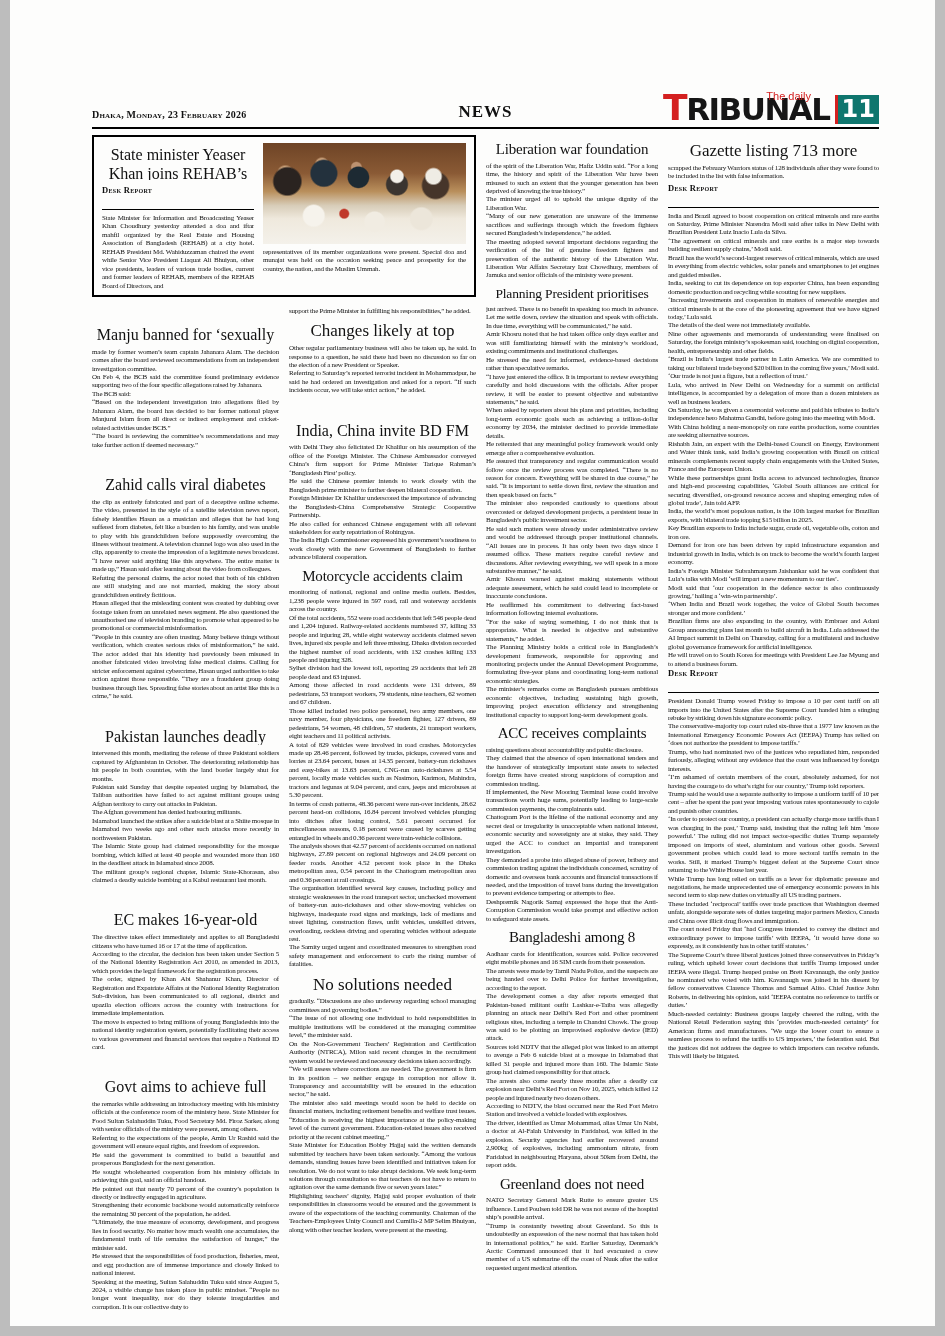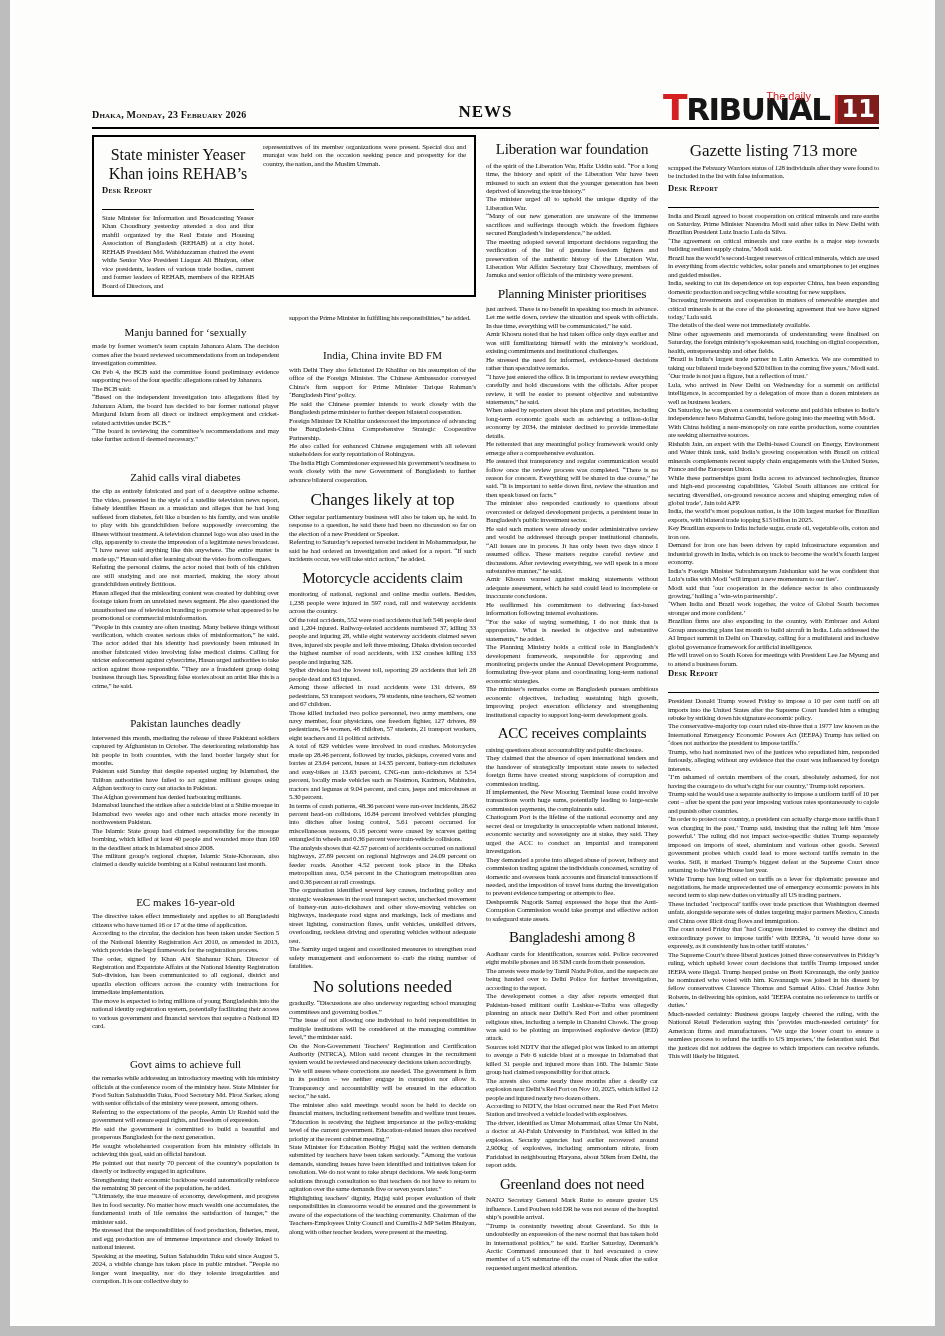--- a/index.html
+++ b/index.html
@@ -10,51 +10,51 @@
            padding:84px 56px 0 82px; }
 
   
   .hdr { display:flex; align-items:flex-end; height:40px; }
   .hdr-date { flex:1; font-variant:small-caps; font-weight:bold; font-size:10px; letter-spacing:.2px; padding-bottom:4px; }
   .hdr-section { flex:1; text-align:center; font-weight:bold; font-size:17px; letter-spacing:1px; padding-bottom:2px; }
   .hdr-mast { flex:1; display:flex; justify-content:flex-end; align-items:flex-end; position:relative; }
   .mast-tag { position:absolute; top:-3px; right:68px; color:#d42020; font-size:11px; font-family:Liberation Sans, sans-serif; }
   .mast-logo { font-family:"DejaVu Sans",sans-serif; font-weight:800; font-size:31px; line-height:30px; letter-spacing:-1.5px; color:#161616; }
   .mast-logo .t { color:#d42020; font-size:36px; }
-  .mast-pageno { display:inline-block; margin-left:5px; background:#7f1d1d; border-left:3px solid #d42020; color:#fff;
+  .mast-pageno { display:inline-block; margin-left:5px; background:#0f766e; border-left:3px solid #d42020; color:#fff;
                  font-family:"DejaVu Sans",sans-serif; font-weight:800; font-size:24px; line-height:29px; padding:0 4px; }
   .hdr-rule { border-top:2px solid #000; margin-top:3px; margin-bottom:6px; }
 
   
   .content { display:flex; gap:10px; height:1208px; overflow:hidden; }
   .colwrapL { width:384px; flex:none; }
   .twocols { display:flex; gap:10px; height:1030px; overflow:hidden; }
   .col { flex:none; overflow:hidden; }
   .c1,.c2 { width:187px; }
   .c3 { width:172px; }
   .c4 { width:211px; }
 
   
   .head { text-align:center; line-height:1.04; font-weight:400; white-space:nowrap; overflow:hidden; margin:7px 0 4px; }
   .head.wrap { white-space:normal; }
-  .h16 { font-size:11px;margin-top:28px; }
+  .h16 { font-size:16px;margin-top:28px; }
   .h15 { font-size:15px; letter-spacing:-.2px; }
   .h14 { font-size:13.5px; letter-spacing:-.2px; }
   .h17 { font-size:17px; }
   .h19 { font-size:18.5px; line-height:1.25; margin:8px 6px 4px; }
   .byline { font-variant:small-caps; font-weight:bold; font-size:8.5px; letter-spacing:.3px;
             border-bottom:1.3px solid #000; padding-bottom:14px; margin-bottom:4px; }
   .body { font-size:7px; line-height:8.45px; text-align:justify; white-space:pre-line; letter-spacing:-.18px; word-spacing:-.2px; }
-  .tail { margin-top:15px; }
+  .tail { margin-top:8px; }
 
   
   .boxed { border:2px solid #000; padding:6px 8px 5px; height:162px; overflow:hidden; display:flex; gap:9px; margin-bottom:2px; }
   .boxed-left { width:152px; flex:none; display:flex; flex-direction:column; }
   .boxed-left .head { font-size:16px; white-space:normal; margin:2px 0 5px; line-height:1.2; }
-  .boxed-right { flex:1; display:flex; flex-direction:row; }
+  .boxed-right { flex:1; display:flex; flex-direction:column; }
   .photo { height:101px; margin-bottom:4px; position:relative; overflow:hidden;
     background:
       radial-gradient(circle at 12% 38%, #2a2320 0 7%, transparent 8%),
       radial-gradient(circle at 11% 30%, #caa27b 0 3.5%, transparent 4.5%),
       radial-gradient(circle at 30% 30%, #23313d 0 8%, transparent 9%),
       radial-gradient(circle at 29% 21%, #c49a74 0 3.5%, transparent 4.5%),
       radial-gradient(circle at 47% 34%, #1d2a33 0 8%, transparent 9%),
       radial-gradient(circle at 46% 24%, #bd9270 0 3.5%, transparent 4.5%),
       radial-gradient(circle at 66% 33%, #f2efe9 0 4%, transparent 5%),
       radial-gradient(circle at 66% 41%, #3a3430 0 7%, transparent 8%),
@@ -146,31 +146,31 @@
 Strengthening their economic backbone would automatically reinforce the remaining 30 percent of the population, he added.
 “Ultimately, the true measure of economy, development, and progress lies in food security. No matter how much wealth one accumulates, the fundamental truth of life remains the satisfaction of hunger,” the minister said.
 He stressed that the responsibilities of food production, fisheries, meat, and egg production are of immense importance and closely linked to national interest.
 Speaking at the meeting, Sultan Salahuddin Tuku said since August 5, 2024, a visible change has taken place in public mindset. “People no longer want inequality, nor do they tolerate irregularities and corruption. It is our collective duty to</div>
             </article>
           </div>
 
           <div class="col c2">
             <div class="body tail">support the Prime Minister in fulfilling his responsibilities,” he added.</div>
             <article>
+              <div class="head h17">Changes likely at top</div>
+              <div class="body">Other regular parliamentary business will also be taken up, he said. In response to a question, he said there had been no discussion so far on the election of a new President or Speaker.
+Referring to Saturday’s reported terrorist incident in Mohammadpur, he said he had ordered an investigation and asked for a report. “If such incidents occur, we will take strict action,” he added.</div>
+            </article>
+            <article>
               <div class="head h16">India, China invite BD FM</div>
               <div class="body">with Delhi They also felicitated Dr Khalilur on his assumption of the office of the Foreign Minister. The Chinese Ambassador conveyed China’s firm support for Prime Minister Tarique Rahman’s ‘Bangladesh First’ policy.
 He said the Chinese premier intends to work closely with the Bangladesh prime minister to further deepen bilateral cooperation.
 Foreign Minister Dr Khalilur underscored the importance of advancing the Bangladesh-China Comprehensive Strategic Cooperative Partnership.
 He also called for enhanced Chinese engagement with all relevant stakeholders for early repatriation of Rohingyas.
 The India High Commissioner expressed his government’s readiness to work closely with the new Government of Bangladesh to further advance bilateral cooperation.</div>
-            </article>
-            <article>
-              <div class="head h17">Changes likely at top</div>
-              <div class="body">Other regular parliamentary business will also be taken up, he said. In response to a question, he said there had been no discussion so far on the election of a new President or Speaker.
-Referring to Saturday’s reported terrorist incident in Mohammadpur, he said he had ordered an investigation and asked for a report. “If such incidents occur, we will take strict action,” he added.</div>
             </article>
             <article>
               <div class="head h15">Motorcycle accidents claim</div>
               <div class="body">monitoring of national, regional and online media outlets. Besides, 1,238 people were injured in 597 road, rail and waterway accidents across the country.
 Of the total accidents, 552 were road accidents that left 546 people dead and 1,204 injured. Railway-related accidents numbered 37, killing 33 people and injuring 28, while eight waterway accidents claimed seven lives, injured six people and left three missing. Dhaka division recorded the highest number of road accidents, with 132 crashes killing 133 people and injuring 328.
 Sylhet division had the lowest toll, reporting 29 accidents that left 28 people dead and 63 injured.
 Among those affected in road accidents were 131 drivers, 89 pedestrians, 53 transport workers, 79 students, nine teachers, 62 women and 67 children.
 Those killed included two police personnel, two army members, one navy member, four physicians, one freedom fighter, 127 drivers, 89 pedestrians, 54 women, 48 children, 57 students, 21 transport workers, eight teachers and 11 political activists.
 A total of 829 vehicles were involved in road crashes. Motorcycles made up 28.46 percent, followed by trucks, pickups, covered vans and lorries at 23.64 percent, buses at 14.35 percent, battery-run rickshaws and easy-bikes at 13.63 percent, CNG-run auto-rickshaws at 5.54 percent, locally made vehicles such as Nasimon, Karimon, Mahindra, tractors and legunas at 9.04 percent, and cars, jeeps and microbuses at 5.30 percent.
 In terms of crash patterns, 48.36 percent were run-over incidents, 28.62 percent head-on collisions, 16.84 percent involved vehicles plunging into ditches after losing control, 5.61 percent occurred for miscellaneous reasons, 0.18 percent were caused by scarves getting entangled in wheels and 0.36 percent were train-vehicle collisions.
@@ -195,21 +195,21 @@
 
       <div class="col c3">
         <article>
           <div class="head h15">Liberation war foundation</div>
           <div class="body">of the spirit of the Liberation War, Hafiz Uddin said. “For a long time, the history and spirit of the Liberation War have been misused to such an extent that the younger generation has been deprived of knowing the true history.”
 The minister urged all to uphold the unique dignity of the Liberation War.
 “Many of our new generation are unaware of the immense sacrifices and sufferings through which the freedom fighters secured Bangladesh’s independence,” he added.
 The meeting adopted several important decisions regarding the verification of the list of genuine freedom fighters and preservation of the authentic history of the Liberation War. Liberation War Affairs Secretary Izat Chowdhury, members of Jamuka and senior officials of the ministry were present.</div>
         </article>
         <article>
-          <div class="head h14">Planning Minister prioritises</div>
+          <div class="head h14">Planning President prioritises</div>
           <div class="body">just arrived. There is no benefit in speaking too much in advance. Let me settle down, review the situation and speak with officials. In due time, everything will be communicated,” he said.
 Amir Khosru noted that he had taken office only days earlier and was still familiarizing himself with the ministry’s workload, existing commitments and institutional challenges.
 He stressed the need for informed, evidence-based decisions rather than speculative remarks.
 “I have just entered the office. It is important to review everything carefully and hold discussions with the officials. After proper review, it will be easier to present objective and substantive statements,” he said.
 When asked by reporters about his plans and priorities, including long-term economic goals such as achieving a trillion-dollar economy by 2034, the minister declined to provide immediate details.
 He reiterated that any meaningful policy framework would only emerge after a comprehensive evaluation.
 He assured that transparency and regular communication would follow once the review process was completed. “There is no reason for concern. Everything will be shared in due course,” he said. “It is important to settle down first, review the situation and then speak based on facts.”
 The minister also responded cautiously to questions about overcosted or delayed development projects, a persistent issue in Bangladesh’s public investment sector.
 He said such matters were already under administrative review and would be addressed through proper institutional channels. “All issues are in process. It has only been two days since I assumed office. These matters require careful review and discussions. After reviewing everything, we will speak in a more substantive manner,” he said.
 Amir Khosru warned against making statements without adequate assessment, which he said could lead to incomplete or inaccurate conclusions.

